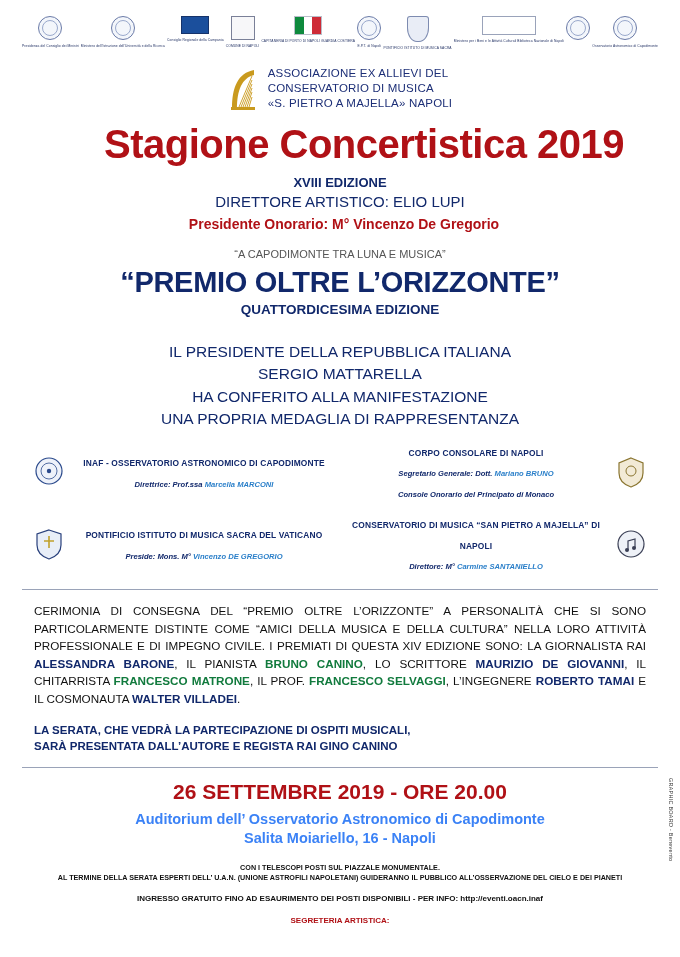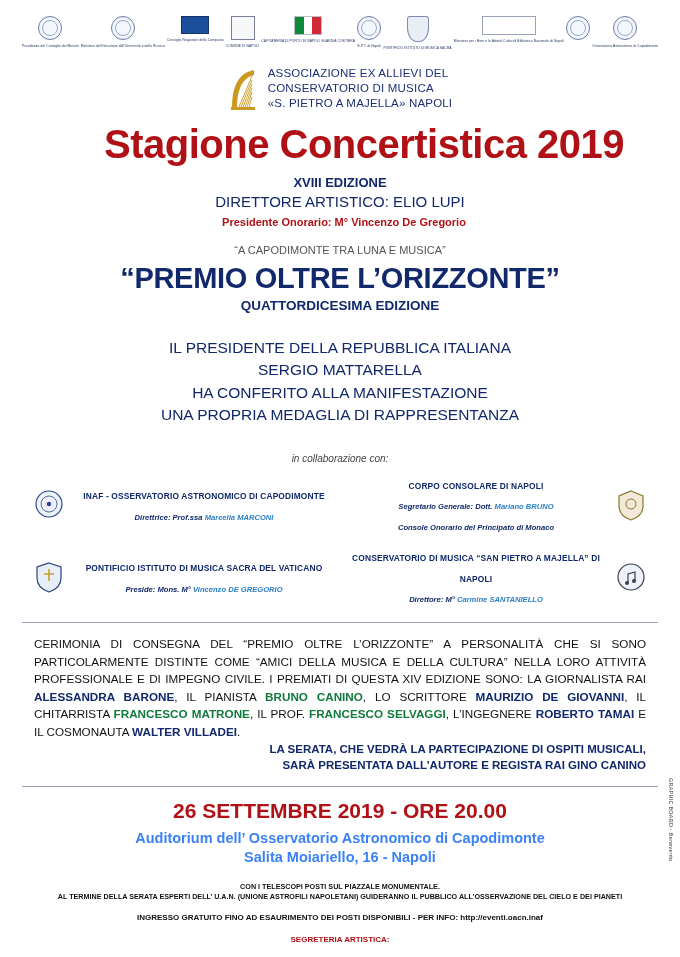--- a/index.html
+++ b/index.html
@@ -107,21 +107,21 @@
     margin:10px 0 2px 0;
     padding-left:48px;
   }
   .edizione{
     text-align:center;color:#11286b;font-weight:bold;font-size:13px;margin-top:8px;
   }
   .direttore{
     text-align:center;color:#11286b;font-size:15px;margin-top:3px;
   }
   .presidente-onorario{
-    text-align:center;color:#b01116;font-weight:bold;font-size:11px;margin-top:6px;padding-left:8px;
+    text-align:center;color:#b01116;font-weight:bold;font-size:14px;margin-top:6px;padding-left:8px;
   }
   .sottotitolo{
     text-align:center;color:#555;font-size:11px;margin-top:16px;
   }
   .premio{
     text-align:center;color:#11286b;font-weight:bold;font-size:29px;margin-top:6px;letter-spacing:-.3px;
   }
   .quattordicesima{
     text-align:center;color:#11286b;font-weight:bold;font-size:13.5px;margin-top:3px;
   }
@@ -161,21 +161,21 @@
   .body-text{
     padding:12px 34px 0 34px;
     font-size:11.7px;
     line-height:1.5;
     color:#111;
     text-align:justify;
   }
   .body-text b.blue{color:#11286b;}
   .body-text b.green{color:#117a3d;}
   .serata{
-    text-align:right;color:#11286b;font-weight:bold;font-size:11.5px;line-height:1.45;padding:0 34px;
+    text-align:left;color:#11286b;font-weight:bold;font-size:11.5px;line-height:1.45;margin-top:14px;padding:0 34px;
   }
   hr.rule2{
     border:none;border-top:1px solid #9aa3b8;margin:12px 22px 0 22px;
   }
   
   .date{
     text-align:center;color:#b01116;font-weight:bold;font-size:21px;margin-top:12px;
   }
   .venue{
     text-align:center;color:#3b82f6;font-weight:bold;font-size:14.5px;margin-top:6px;line-height:1.35;
@@ -273,21 +273,20 @@
   <div class="premio">“PREMIO OLTRE L’ORIZZONTE”</div>
   <div class="quattordicesima">QUATTORDICESIMA EDIZIONE</div>
 
   <div class="repubblica">
     <div>IL PRESIDENTE DELLA REPUBBLICA ITALIANA</div>
     <div>SERGIO MATTARELLA</div>
     <div>HA CONFERITO ALLA MANIFESTAZIONE</div>
     <div>UNA PROPRIA MEDAGLIA DI RAPPRESENTANZA</div>
   </div>
 
-  <div class="collab-label">in collaborazione con:</div>
 
   <div class="collab">
 
     <div class="collab-row">
       <div class="collab-cell">
         <span class="emblem">
           <svg width="30" height="32" viewBox="0 0 30 32" aria-hidden="true">
             <circle cx="15" cy="15" r="13" fill="#eef2fa" stroke="#2b4a8c" stroke-width="1.2"></circle>
             <circle cx="15" cy="15" r="8" fill="none" stroke="#2b4a8c" stroke-width=".8"></circle>
             <circle cx="15" cy="15" r="2.2" fill="#2b4a8c"></circle>

